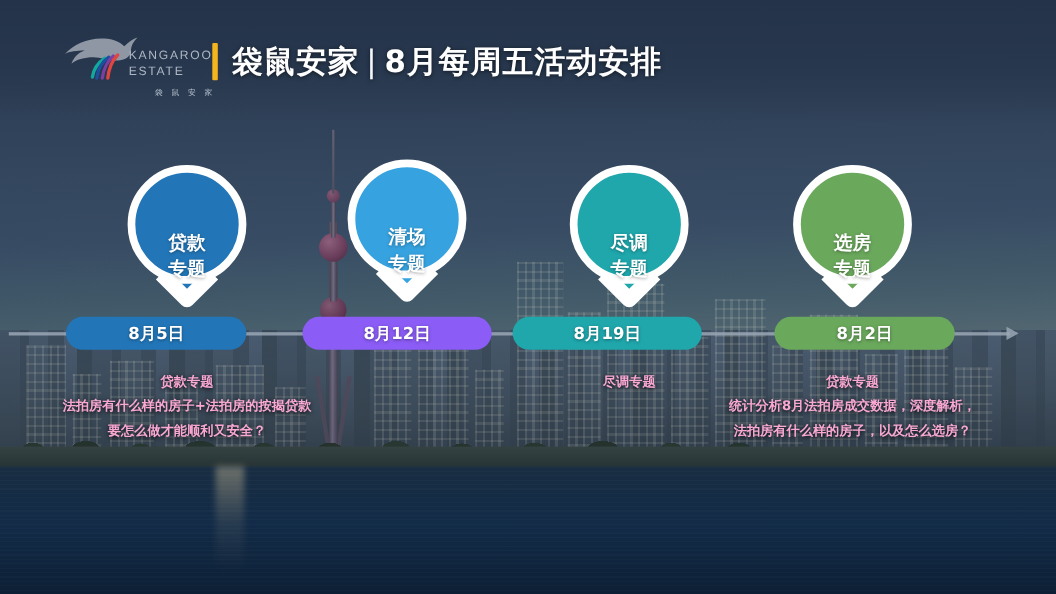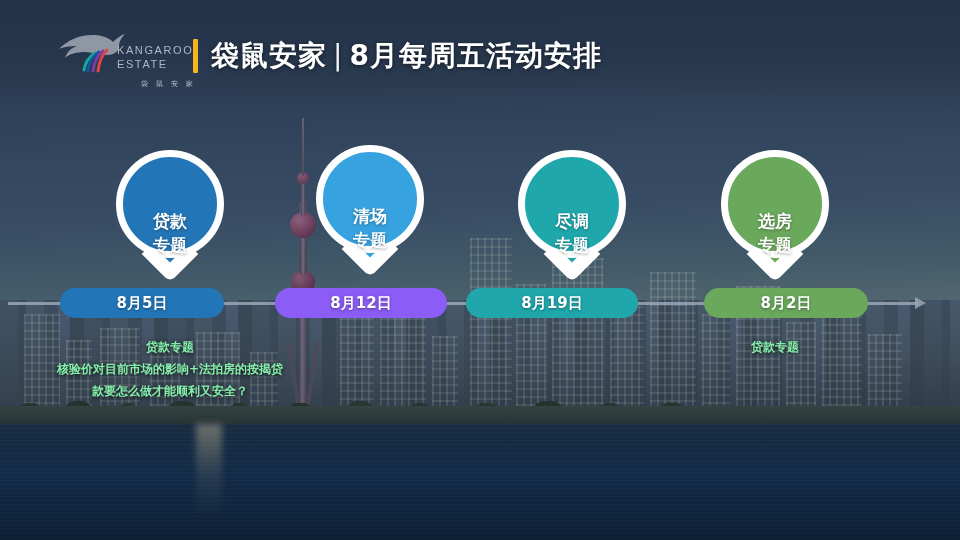--- a/index.html
+++ b/index.html
@@ -152,21 +152,21 @@
   }
   .pill{
     position:absolute;top:288px;height:30px;border-radius:15px;
     display:flex;align-items:center;justify-content:center;
     color:#fff;font-size:15px;font-weight:bold;
     font-family:"DejaVu Sans","Liberation Sans",sans-serif;
     text-shadow:0 1px 3px rgba(0,0,0,.4);
   }
   .desc{
     position:absolute;top:336px;width:230px;left:5px;
-    text-align:center;color:#86efac;font-size:12px;line-height:1.85;
+    text-align:center;color:#f9a8d4;font-size:12px;line-height:1.85;
     font-family:"DejaVu Sans","Liberation Sans",sans-serif;
     text-shadow:0 1px 4px rgba(0,0,0,.85);
   }
   .desc .dtitle{display:block;font-weight:bold;}
   .desc .dbody{display:block;font-weight:bold;}
 </style>
 </head>
 <body>
 
 <div id="slide">
@@ -246,21 +246,21 @@
       <div class="tip-in" style="background: rgb(34, 118, 184);"></div>
       <div class="head" style="background: rgb(34, 118, 184);"></div>
       <div class="label">
         <span>贷款</span>
         <span>专题</span>
       </div>
     </div>
     <div class="pill" style="background: rgb(34, 118, 184); left: 10px; width: 164px;">8月5日</div>
     <div class="desc">
       <span class="dtitle">贷款专题</span>
-      <span class="dbody">核验价对目前市场的影响+法拍房的按揭贷款要怎么做才能顺利又安全？</span>
+      <span class="dbody">法拍房有什么样的房子+法拍房的按揭贷款要怎么做才能顺利又安全？</span>
     </div>
   </div>
 
   <div class="col" id="col1" style="left:250px;">
     <div class="pin" style="top: 145px;">
       <div class="tip"></div>
       <div class="tip-in" style="background: rgb(54, 163, 224);"></div>
       <div class="head" style="background: rgb(54, 163, 224);"></div>
       <div class="label">
         <span>清场</span>
@@ -277,32 +277,34 @@
       <div class="tip"></div>
       <div class="tip-in" style="background: rgb(31, 167, 172);"></div>
       <div class="head" style="background: rgb(31, 167, 172);"></div>
       <div class="label">
         <span>尽调</span>
         <span>专题</span>
       </div>
     </div>
     <div class="pill" style="background: rgb(31, 167, 172); left: 14px; width: 172px;">8月19日</div>
     <div class="desc">
+      <span class="dtitle">尽调专题</span>
     </div>
   </div>
 
   <div class="col" id="col3" style="left:655px;">
     <div class="pin" style="top: 150px;">
       <div class="tip"></div>
       <div class="tip-in" style="background: rgb(106, 168, 92);"></div>
       <div class="head" style="background: rgb(106, 168, 92);"></div>
       <div class="label">
         <span>选房</span>
         <span>专题</span>
       </div>
     </div>
     <div class="pill" style="background: rgb(106, 168, 92); left: 17px; width: 164px; margin-left: 32px;">8月2日</div>
     <div class="desc">
       <span class="dtitle">贷款专题</span>
+      <span class="dbody">统计分析8月法拍房成交数据，深度解析，法拍房有什么样的房子，以及怎么选房？</span>
     </div>
   </div>
 
 </div>
 
 </body></html>

